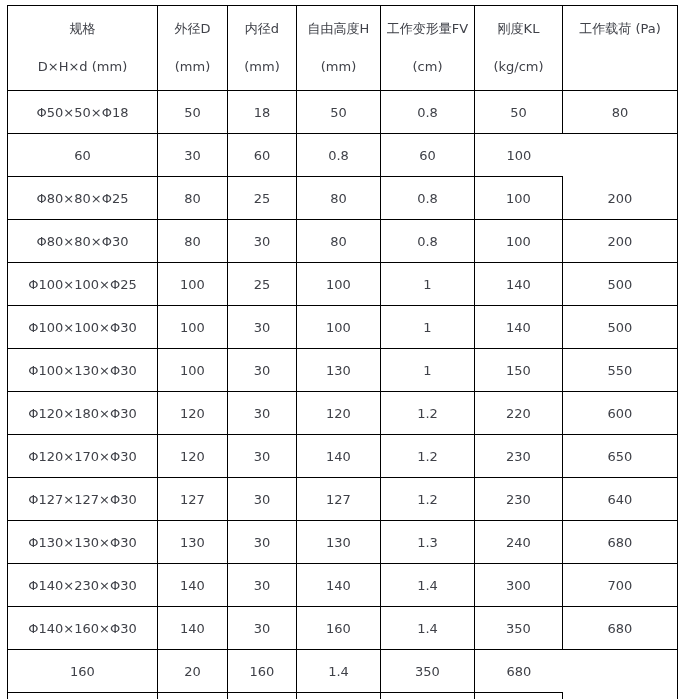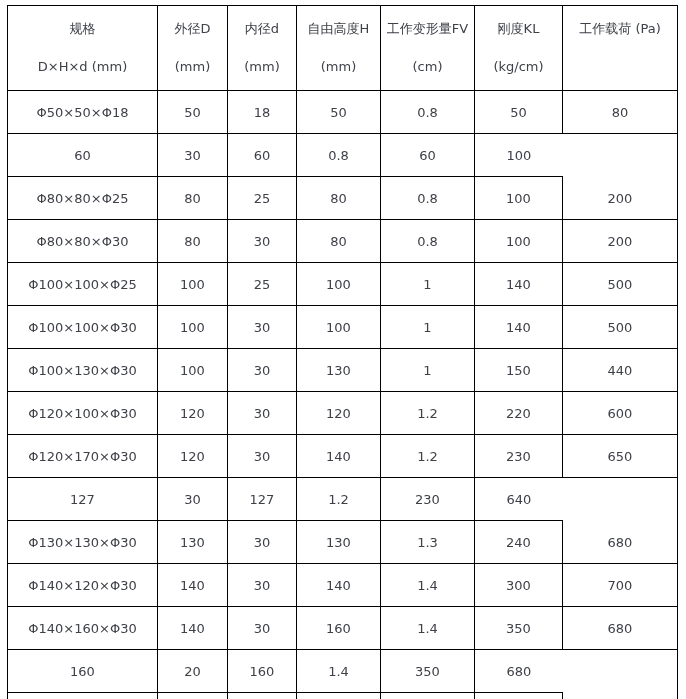--- a/index.html
+++ b/index.html
@@ -146,59 +146,60 @@
         <div class="cell">140</div>
         <div class="cell">500</div>
       </div>
       <div class="row data-row">
         <div class="cell">Φ100×130×Φ30</div>
         <div class="cell">100</div>
         <div class="cell">30</div>
         <div class="cell">130</div>
         <div class="cell">1</div>
         <div class="cell">150</div>
-        <div class="cell">440</div>
-      </div>
-      <div class="row data-row">
-        <div class="cell">Φ120×100×Φ30</div>
+        <div class="cell">550</div>
+      </div>
+      <div class="row data-row">
+        <div class="cell">Φ120×180×Φ30</div>
         <div class="cell">120</div>
         <div class="cell">30</div>
         <div class="cell">120</div>
         <div class="cell">1.2</div>
         <div class="cell">220</div>
         <div class="cell">600</div>
       </div>
       <div class="row data-row">
         <div class="cell">Φ120×170×Φ30</div>
         <div class="cell">120</div>
         <div class="cell">30</div>
         <div class="cell">140</div>
         <div class="cell">1.2</div>
         <div class="cell">230</div>
         <div class="cell">650</div>
       </div>
       <div class="row data-row">
+        <div class="cell">Φ127×127×Φ30</div>
         <div class="cell">127</div>
         <div class="cell">30</div>
         <div class="cell">127</div>
         <div class="cell">1.2</div>
         <div class="cell">230</div>
         <div class="cell">640</div>
       </div>
       <div class="row data-row">
         <div class="cell">Φ130×130×Φ30</div>
         <div class="cell">130</div>
         <div class="cell">30</div>
         <div class="cell">130</div>
         <div class="cell">1.3</div>
         <div class="cell">240</div>
         <div class="cell">680</div>
       </div>
       <div class="row data-row">
-        <div class="cell">Φ140×120×Φ30</div>
+        <div class="cell">Φ140×230×Φ30</div>
         <div class="cell">140</div>
         <div class="cell">30</div>
         <div class="cell">140</div>
         <div class="cell">1.4</div>
         <div class="cell">300</div>
         <div class="cell">700</div>
       </div>
       <div class="row data-row">
         <div class="cell">Φ140×160×Φ30</div>
         <div class="cell">140</div>

